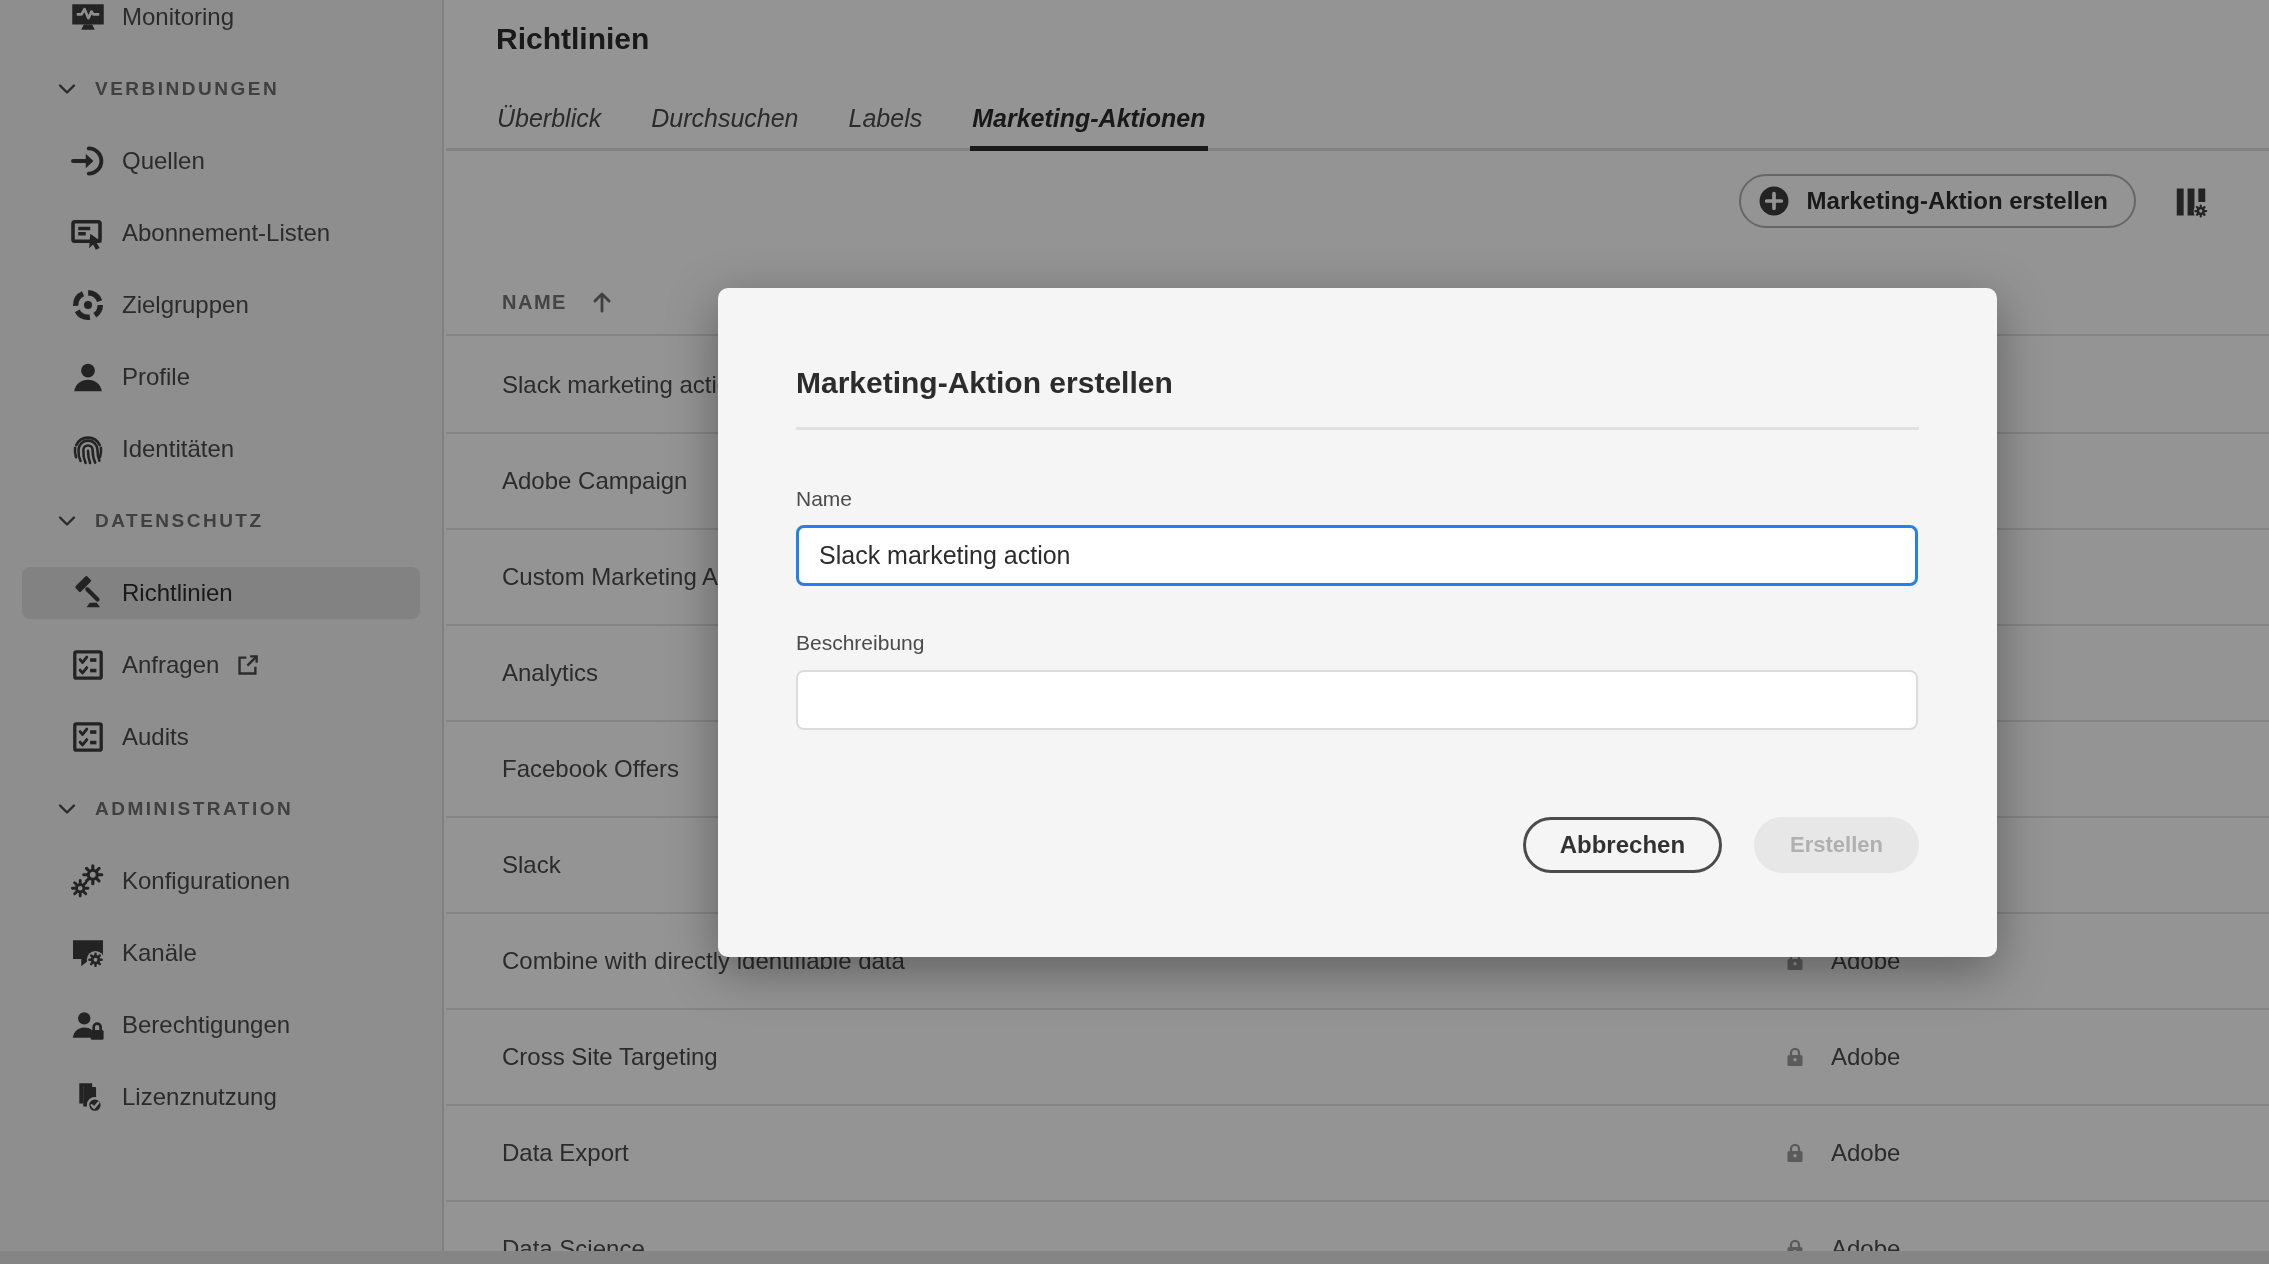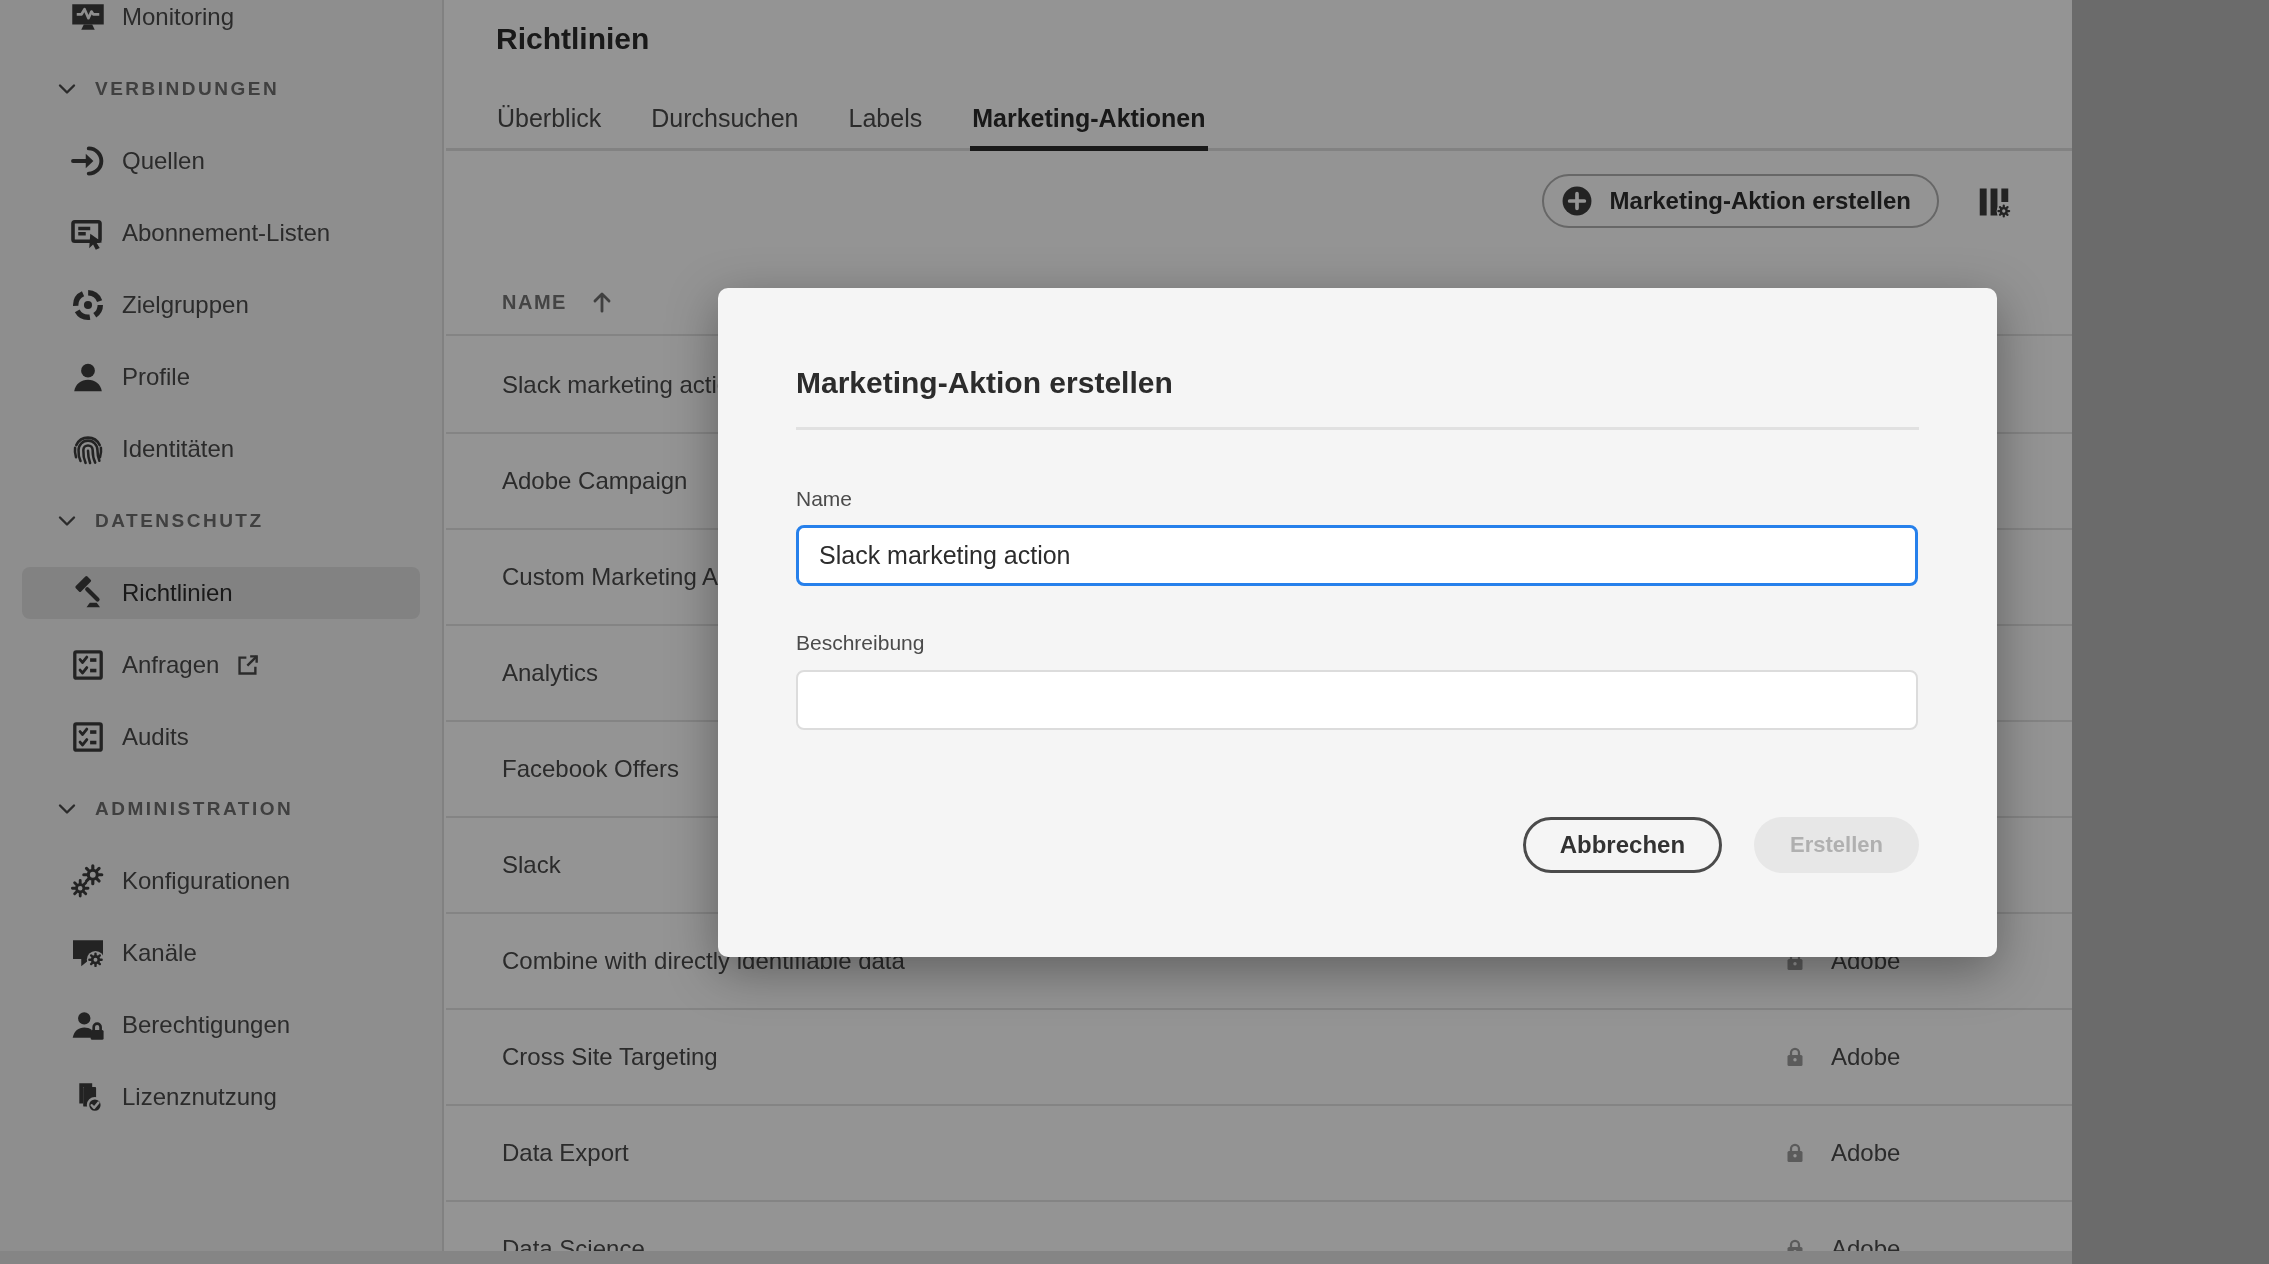--- a/index.html
+++ b/index.html
@@ -1,16 +1,16 @@
 <!DOCTYPE html>
 <html><head>
 <meta charset="utf-8">
 <style>
   html,body{margin:0;padding:0;background:#6b6b6b;}
-  .screen{position:relative;width:2072px;height:1264px;overflow:hidden;background:#fff;
+  .screen{position:relative;width:2269px;height:1264px;overflow:hidden;background:#fff;
           font-family:"Liberation Sans","DejaVu Sans",sans-serif;-webkit-font-smoothing:antialiased;}
   svg{display:block;width:100%;height:100%;}
 
   
   .sidebar{position:absolute;left:0;top:0;bottom:0;width:444px;background:#f5f5f5;
            border-right:2px solid #dedede;overflow:hidden;box-sizing:border-box;}
   .side-list{margin-top:-9px;}
   .side-item{position:relative;height:52px;margin:0 22px 20px 22px;border-radius:8px;
              display:flex;align-items:center;color:#4b4b4b;font-size:24px;cursor:pointer;}
   .side-item.selected{background:#e0e0e0;color:#2c2c2c;}
@@ -21,21 +21,21 @@
                 color:#6e6e6e;font-size:19px;font-weight:bold;letter-spacing:2.5px;cursor:pointer;}
   .side-section .chev{position:absolute;left:33px;top:14px;width:24px;height:24px;color:#4b4b4b;}
   .side-section .lbl{margin-left:73px;white-space:nowrap;}
 
   
   .main{position:absolute;left:446px;right:0;top:0;bottom:0;background:#fff;}
   .page-title{position:absolute;left:50px;top:22px;margin:0;font-size:30px;font-weight:bold;color:#2c2c2c;}
   .tabs-divider{position:absolute;left:0;right:0;top:148px;height:3px;background:#e1e1e1;}
   .tabs{position:absolute;left:49px;top:90px;height:61px;display:flex;gap:46px;z-index:2;}
   .tab{background:none;border:none;padding:0 2px;font-family:inherit;font-size:25px;color:#4b4b4b;
-       border-bottom:5px solid transparent;cursor:pointer;}
+       border-bottom:5px solid transparent;cursor:pointer;font-style:italic;}
   .tab.active{color:#2c2c2c;font-weight:bold;border-bottom-color:#2c2c2c;}
 
   .create-btn{position:absolute;top:174px;right:133px;height:54px;border-radius:28px;
               border:2px solid #b1b1b1;background:#fff;display:flex;align-items:center;gap:16px;
               padding:0 26px 0 16px;font-family:inherit;font-size:24px;font-weight:bold;color:#2e2e2e;cursor:pointer;}
   .plus-circle{width:34px;height:34px;color:#3d3d3d;}
   .col-settings{position:absolute;top:184px;right:60px;width:36px;height:36px;color:#3d3d3d;cursor:pointer;}
 
   .thead{position:absolute;top:270px;left:0;right:0;height:66px;border-bottom:2px solid #e3e3e3;
          display:flex;align-items:center;padding-left:56px;box-sizing:border-box;

